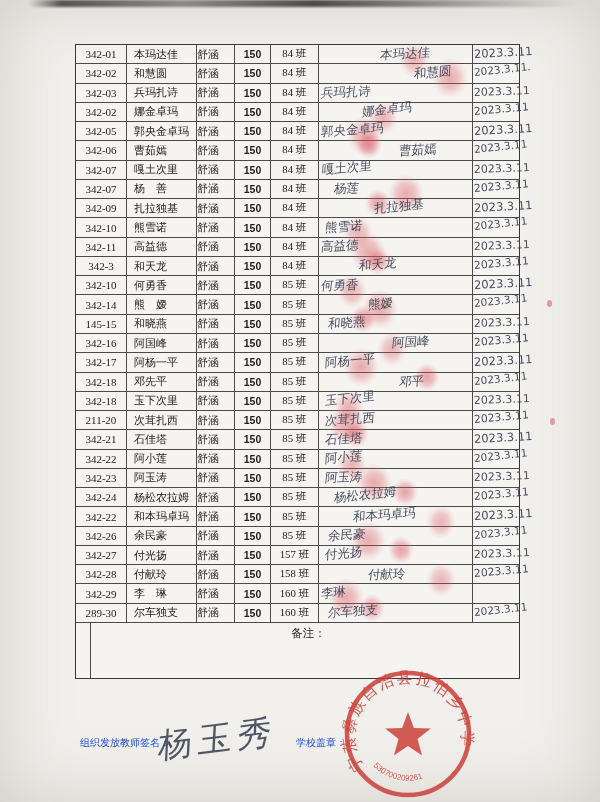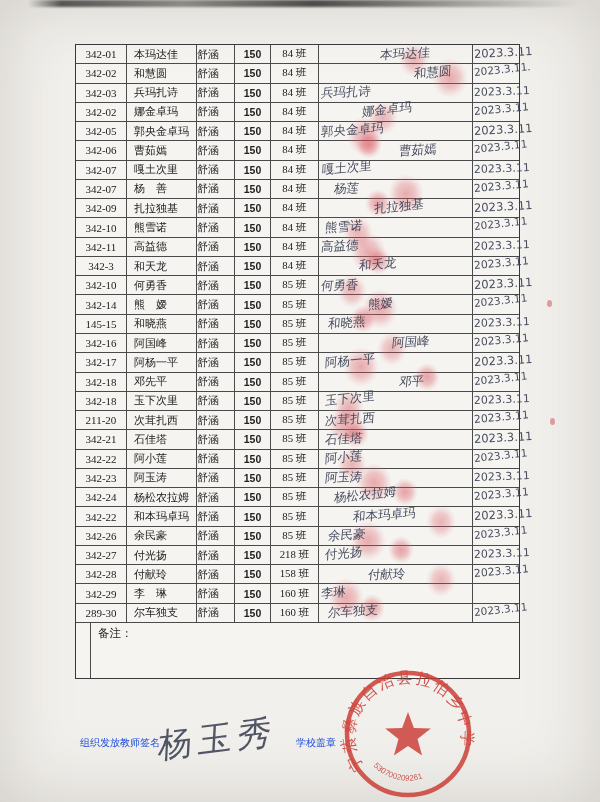--- a/index.html
+++ b/index.html
@@ -737,21 +737,21 @@
           <div class="c c-name">
             <span class="cv">付光扬</span>
           </div>
           <div class="c c-donor">
             <span class="cv">舒涵</span>
           </div>
           <div class="c c-amt">
             <span class="cv">150</span>
           </div>
           <div class="c c-cls">
-            <span class="cv">218 班</span>
+            <span class="cv">157 班</span>
           </div>
           <div class="c c-sign cell-sign">
             <span class="hand sign-text" style="left: 4%; transform: rotate(-5deg) skewX(-8deg);">付光扬</span>
           <div class="print" style="width: 26px; height: 28px; left: 45%; top: -10px; opacity: 0.95;"></div>
           </div>
           <div class="c c-date">
             <span class="hand date-text" style="transform: rotate(-2deg); font-size: 11px;">2023.3.11</span>
           </div>
         </div>
 
@@ -824,21 +824,21 @@
           <div class="c c-sign cell-sign">
             <span class="hand sign-text" style="left: 6%; transform: rotate(-4deg) skewX(-8deg);">尔车独支</span>
           <div class="print" style="width: 26px; height: 28px; left: 26%; top: -10px; opacity: 0.95;"></div>
           </div>
           <div class="c c-date">
             <span class="hand date-text" style="transform: rotate(-6deg); font-size: 10.5px;">2023.3.11</span>
           </div>
         </div>
       </div>
 
-    <div class="trow remarks-row" style="border-bottom:none;">
+    <div class="trow remarks-row" style="border-bottom:none;text-align:center;">
       <div class="remarks-spacer"></div>
       <div class="remarks-cell">备注：</div>
     </div>
   </div>
 
   <div class="footer-label teacher-label">组织发放教师签名：</div>
   <div class="teacher-sig hand">杨玉秀</div>
   <div class="footer-label seal-label">学校盖章：</div>
 
   <svg class="seal" width="180" height="180" viewBox="0 0 180 180">

